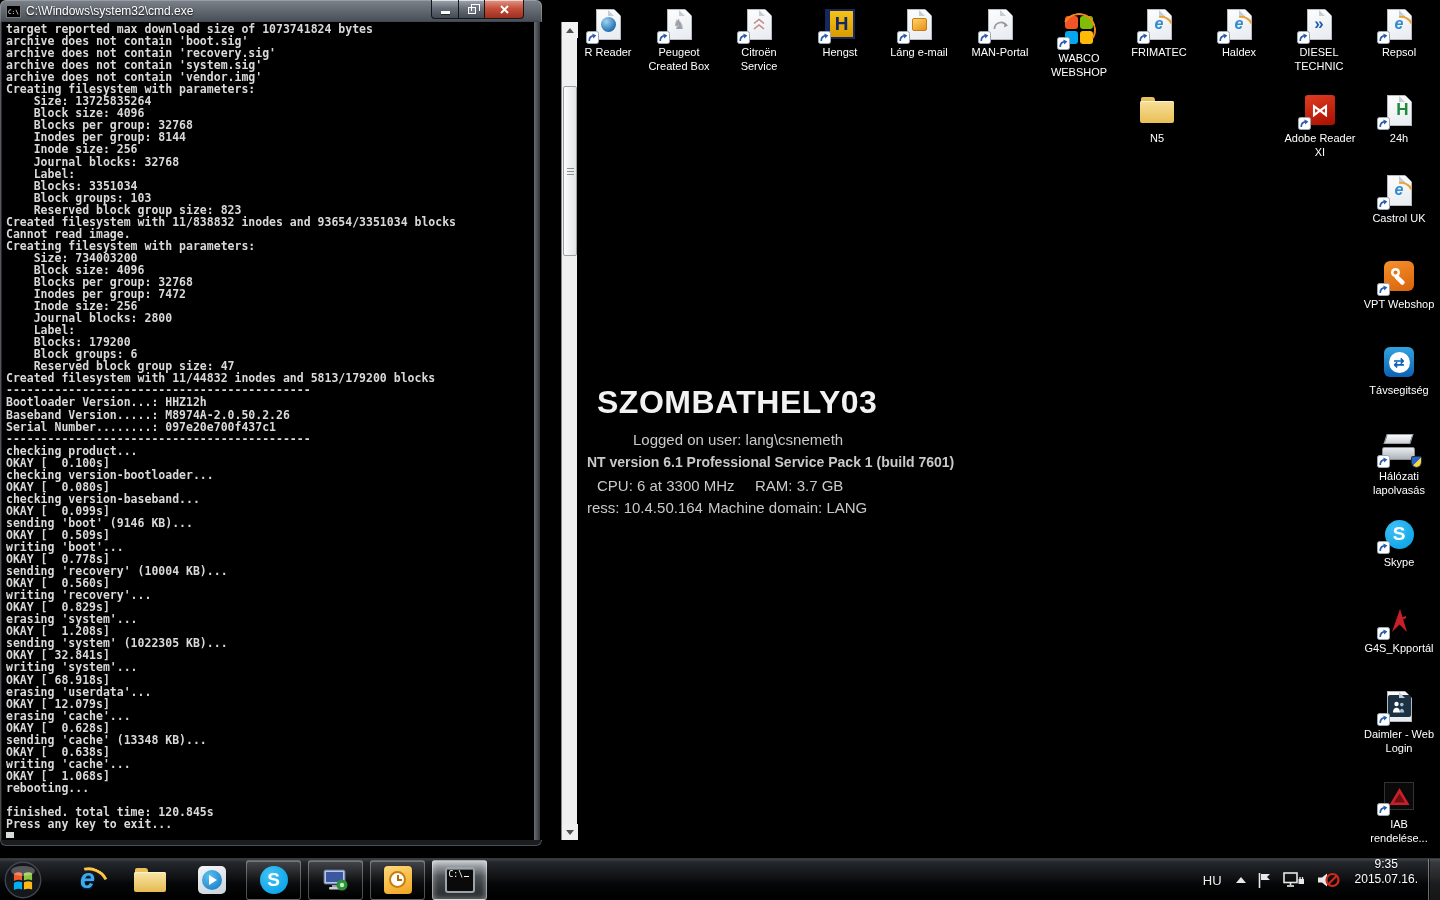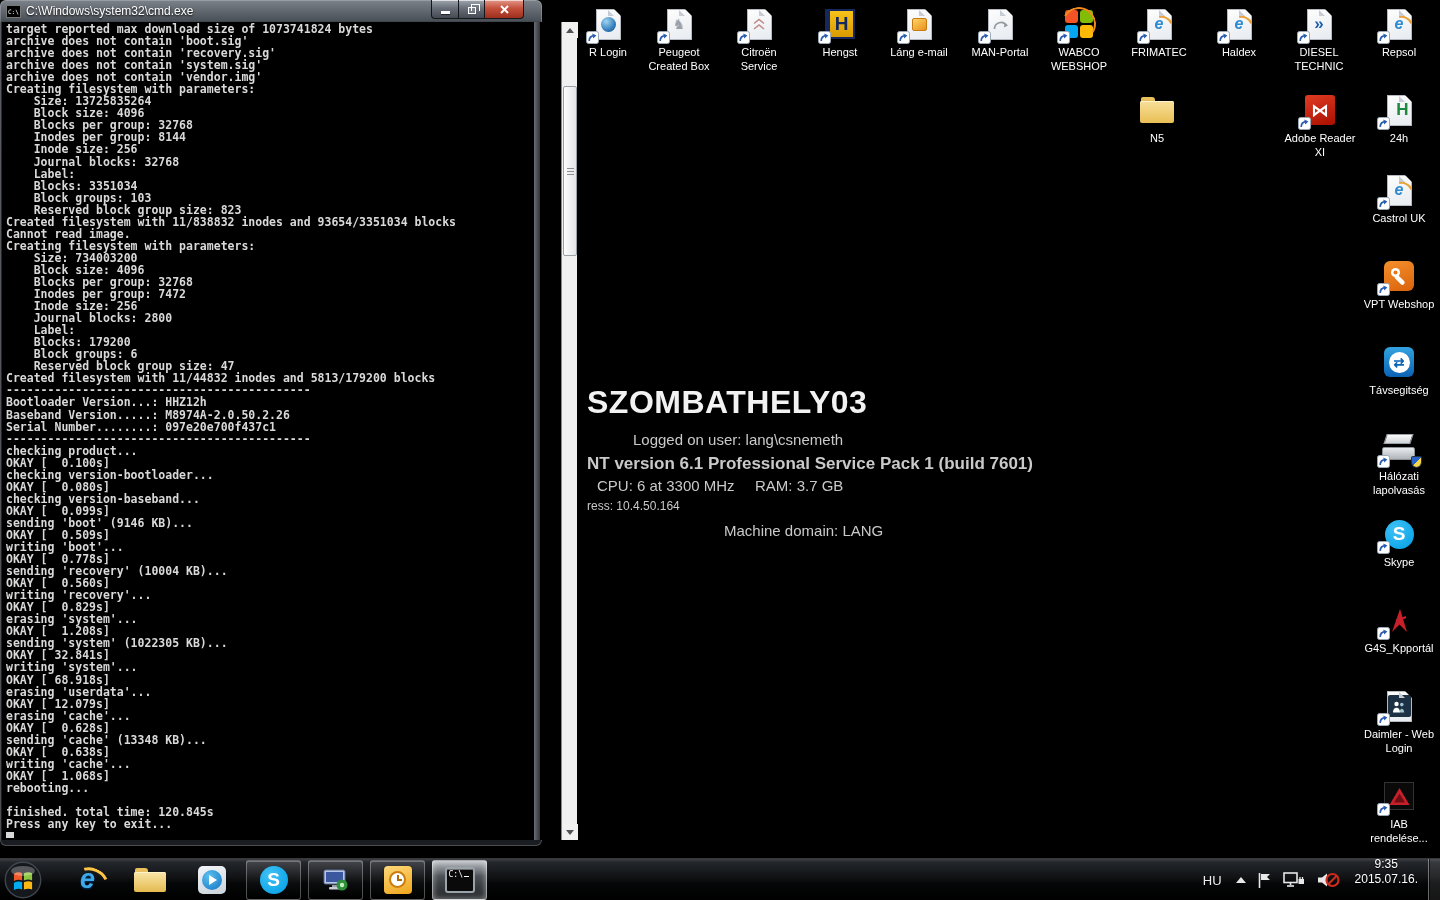--- a/index.html
+++ b/index.html
@@ -62,21 +62,21 @@
                border:1px solid #8a9096; border-radius:2px; }
   .skype-logo { width:29px; height:29px; border-radius:50%; background:radial-gradient(circle at 35% 30%, #3fc1f5, #009ee5);
                 color:#fff; font-weight:bold; font-size:19px; display:flex; align-items:center; justify-content:center;
                 box-shadow:1px 1px 2px rgba(0,0,0,.6); }
   .g-dark { width:26px; height:22px; background:#1d3144; border-radius:2px; display:flex; align-items:center; justify-content:center; }
   .iab-logo { width:30px; height:28px; background:#0a0a0a; border:1px solid #333; display:flex; align-items:center; justify-content:center; }
 
   
   #bginfo { position:absolute; left:0; top:0; color:#c9c9c9; z-index:1; }
   #bginfo .bg-abs { position:absolute; white-space:nowrap; text-shadow:1px 1px 1px #000; }
-  .bg-host { font-size:32px; font-weight:bold; color:#f2f2f2; letter-spacing:.5px; }
+  .bg-host { font-size:32px; font-weight:bold; color:#f2f2f2; letter-spacing:.5px;margin-left:10px; }
 
   
   #cmd-window { position:absolute; left:0; top:0; width:542px; height:846px; z-index:5; border-radius:6px;
     background:linear-gradient(180deg, rgba(130,136,144,.96), rgba(78,84,92,.94) 21px, rgba(44,48,54,.95) 23px, rgba(26,29,34,.97));
     box-shadow:0 0 16px rgba(0,0,0,.95), inset 0 0 0 1px rgba(255,255,255,.22); }
   .titlebar { position:absolute; left:0; top:0; right:0; height:22px; display:flex; align-items:center; padding-left:6px; }
   .cmd-ico { width:15px; height:13px; background:#000; border:1px solid #777; margin-right:5px;
              color:#fff; font-size:6px; line-height:11px; text-align:left; padding-left:1px; font-family:"DejaVu Sans Mono",monospace; }
   .title-text { color:#fff; font-size:12px; text-shadow:0 1px 2px #000; }
   .cap-btns { position:absolute; right:18px; top:0; display:flex; }
@@ -162,21 +162,21 @@
             <span class="g-globe"></span>
             <i class="fold"></i>
           </span>
           <svg class="sc-arrow" viewBox="0 0 13 13">
   <rect x="0.5" y="0.5" width="12" height="12" rx="2" fill="#fff" stroke="#9aa7b5"></rect>
   <path d="M3.2 10 C3.2 6 5 4.6 8.6 4.6" fill="none" stroke="#2a5db0" stroke-width="1.7"></path>
   <path d="M6.3 2.4 L10.4 4.6 L7.2 7.6 Z" fill="#2a5db0"></path>
           </svg>
         </span>
         <span class="desk-label">
-          <div>R Login</div>
+          <div>R Reader</div>
         </span>
       </div>
       <div class="desk-icon" style="left: 633px; top: 6px;">
         <span class="icon-box">
           <span class="doc">
             <span class="g-lion">♞</span>
             <i class="fold"></i>
           </span>
           <svg class="sc-arrow" viewBox="0 0 13 13">
   <rect x="0.5" y="0.5" width="12" height="12" rx="2" fill="#fff" stroke="#9aa7b5"></rect>
@@ -250,21 +250,21 @@
           <svg class="sc-arrow" viewBox="0 0 13 13">
   <rect x="0.5" y="0.5" width="12" height="12" rx="2" fill="#fff" stroke="#9aa7b5"></rect>
   <path d="M3.2 10 C3.2 6 5 4.6 8.6 4.6" fill="none" stroke="#2a5db0" stroke-width="1.7"></path>
   <path d="M6.3 2.4 L10.4 4.6 L7.2 7.6 Z" fill="#2a5db0"></path>
           </svg>
         </span>
         <span class="desk-label">
           <div>MAN-Portal</div>
         </span>
       </div>
-      <div class="desk-icon" style="left: 1033px; top: 6px;">
+      <div class="desk-icon" style="left: 1033px; top: 12px;">
         <span class="icon-box">
           <span class="wabco-logo">
             <i class="q q1"></i>
             <i class="q q2"></i>
             <i class="q q3"></i>
             <i class="q q4"></i>
             <b></b>
           </span>
           <svg class="sc-arrow" viewBox="0 0 13 13">
   <rect x="0.5" y="0.5" width="12" height="12" rx="2" fill="#fff" stroke="#9aa7b5"></rect>
@@ -518,25 +518,25 @@
         <span class="desk-label">
           <div>IAB</div>
           <div>rendelése...</div>
         </span>
       </div>
     </div>
 
   <div id="bginfo">
     <div class="bg-abs bg-host" style="left:587px; top:384px;">SZOMBATHELY03</div>
     <div class="bg-abs" style="left:614px; top:431px; font-size:15px;margin-left:19px;">Logged on user: lang\csnemeth</div>
-    <div class="bg-abs" style="left:587px; top:454px; font-size:17px; font-weight:bold;">NT version 6.1 Professional  Service Pack 1 (build 7601)</div>
+    <div class="bg-abs" style="left:587px; top:454px; font-size:14px; font-weight:bold;">NT version 6.1 Professional  Service Pack 1 (build 7601)</div>
     <div class="bg-abs" style="left:597px; top:477px; font-size:15px;">CPU: 6 at 3300 MHz</div>
     <div class="bg-abs" style="left:755px; top:477px; font-size:15px;">RAM: 3.7 GB</div>
-    <div class="bg-abs" style="left:587px; top:499px; font-size:12px;">ress: 10.4.50.164</div>
-    <div class="bg-abs" style="left:724px; top:499px; font-size:15px;margin-top:23px;">Machine domain: LANG</div>
+    <div class="bg-abs" style="left:587px; top:499px; font-size:15px;">ress: 10.4.50.164</div>
+    <div class="bg-abs" style="left:708px; top:499px; font-size:15px;">Machine domain: LANG</div>
   </div>
 
   <div id="cmd-window">
     <div class="titlebar">
       <span class="cmd-ico">C:\</span>
       <span class="title-text">C:\Windows\system32\cmd.exe</span>
       <span class="cap-btns">
         <span class="cap min">
             <i class="g-min"></i>
           </span>

